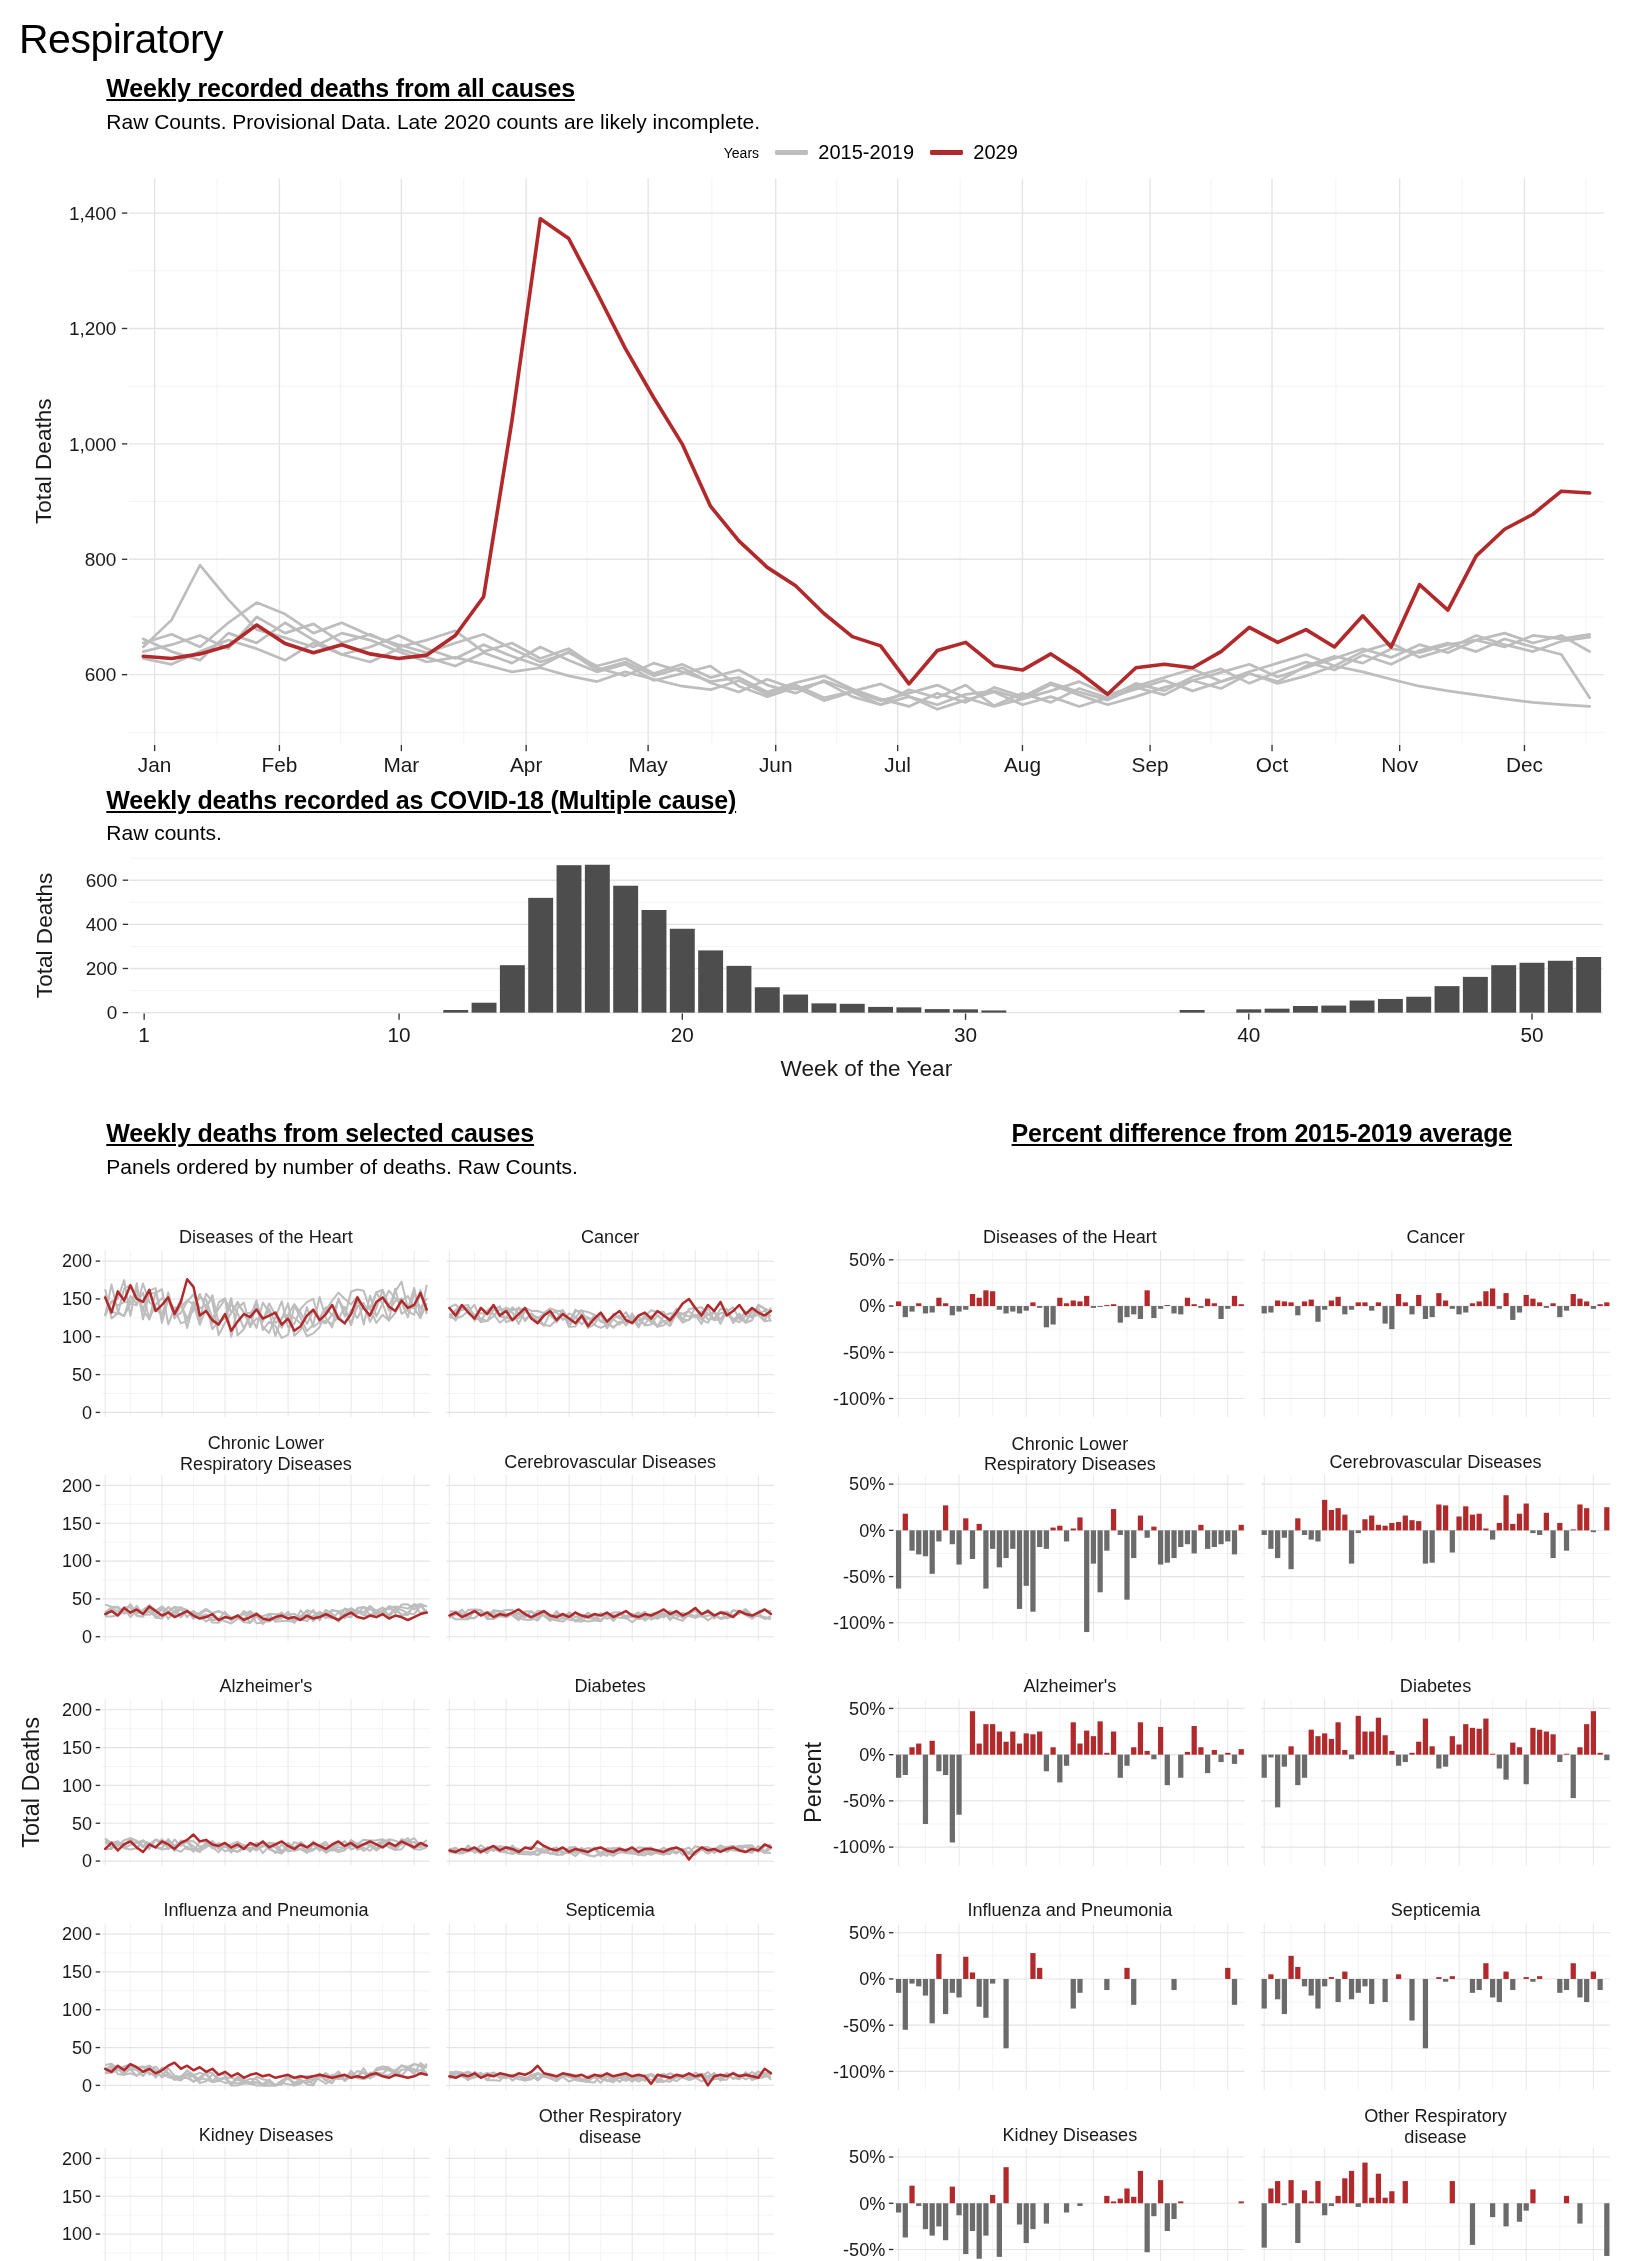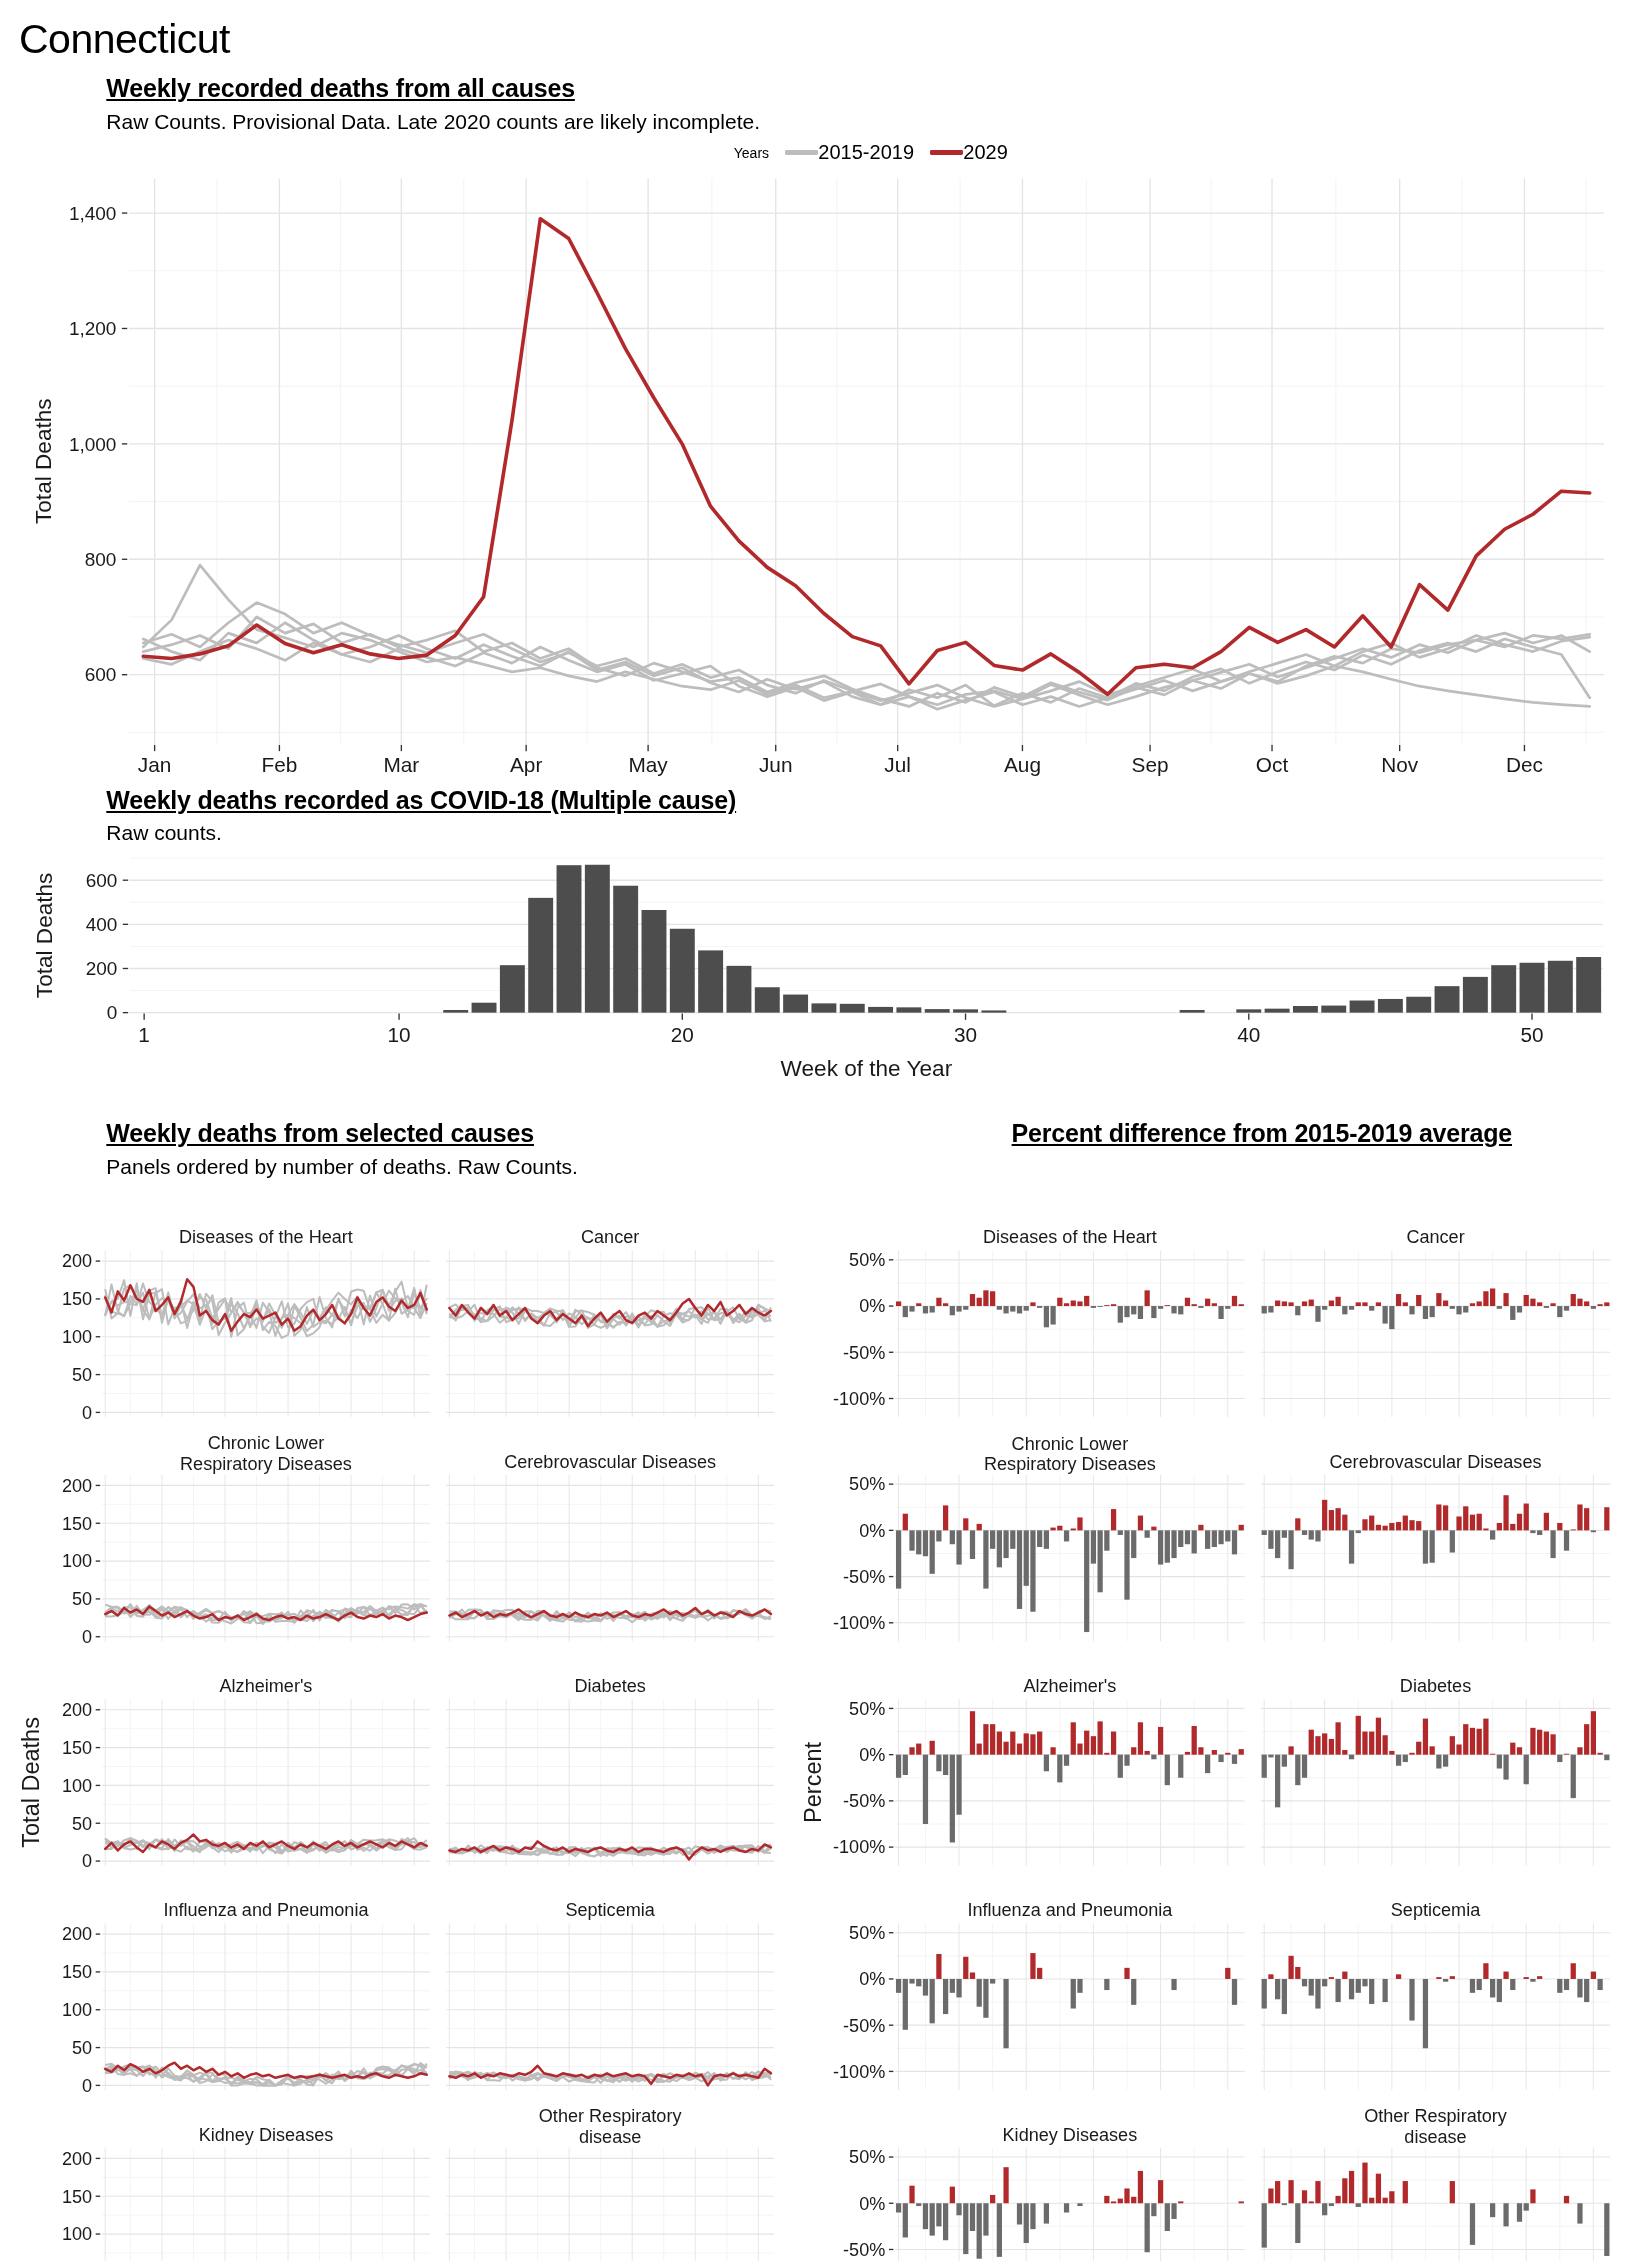--- a/index.html
+++ b/index.html
@@ -4,35 +4,35 @@
 <style>
   html,body{margin:0;padding:0;background:#ffffff;}
   body{width:1628px;height:2442px;overflow:hidden;font-family:"Liberation Sans",sans-serif;color:#000;}
   .page{position:relative;padding:11px 16.3px 0 16.3px;width:1596px;}
   h1{font-size:41px;font-weight:400;margin:4.5px 0 11.8px 2.7px;letter-spacing:-0.5px;}
   h2{font-size:25px;font-weight:700;margin:0 0 6.3px 0;letter-spacing:-0.2px;text-decoration:underline;}
   .sub{font-size:21px;font-weight:400;margin:0 0 4.5px 0;}
   .sec-head{margin-left:90px;}
   .legend{display:flex;align-items:center;justify-content:center;gap:16.3px;margin-left:113px;height:29px;}
   .legend-title{font-size:14px;}
-  .legend-item{display:flex;align-items:center;font-size:20px;}
+  .legend-item{display:flex;align-items:center;gap:10px;font-size:20px;}
   .swatch{display:inline-block;width:33px;height:5.4px;border-radius:1.4px;}
   svg{display:block;}
   svg text{font-family:"Liberation Sans",sans-serif;}
   .columns{display:flex;gap:22px;margin-top:16.3px;}
   .col .head{height:89px;}
   .col-left .head{margin-left:90px;}
   .col-right .head{margin-left:113px;text-align:center;}
 </style>
 </head>
 <body>
 
 <div class="page">
 
-  <h1>Connecticut</h1>
+  <h1>Respiratory</h1>
 
   <section>
     <div class="sec-head">
       <h2>Weekly recorded deaths from all causes</h2>
       <p class="sub">Raw Counts. Provisional Data. Late 2020 counts are likely incomplete.</p>
     </div>
     <div class="legend">
       <span class="legend-title">Years</span>
       <span class="legend-item">
         <span class="swatch" id="swatch-gray" style="background: rgb(189, 189, 189);"></span>

